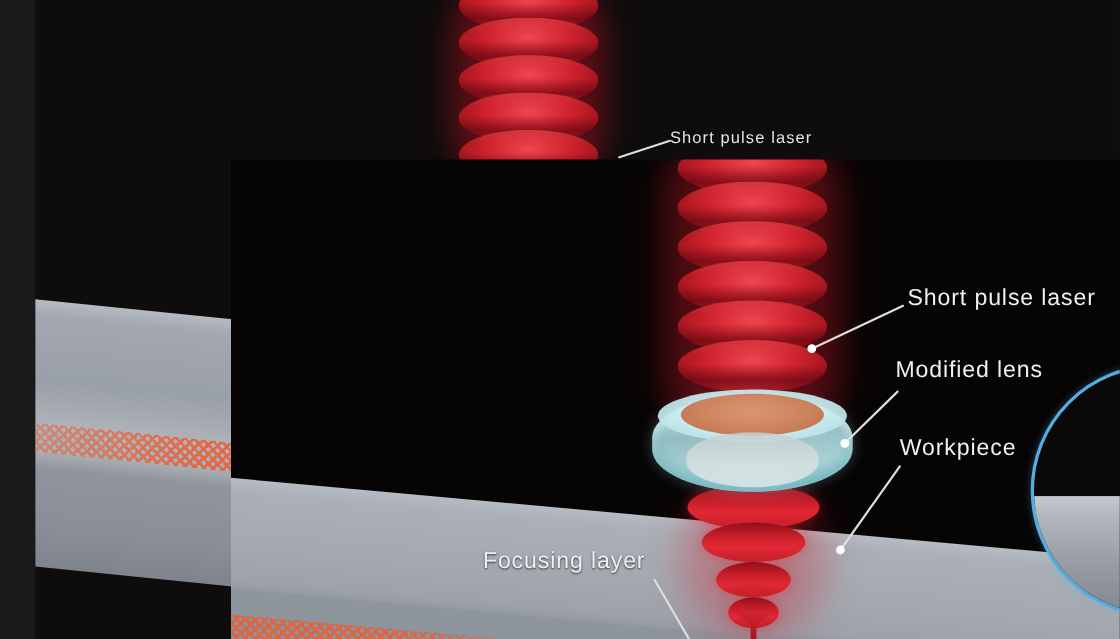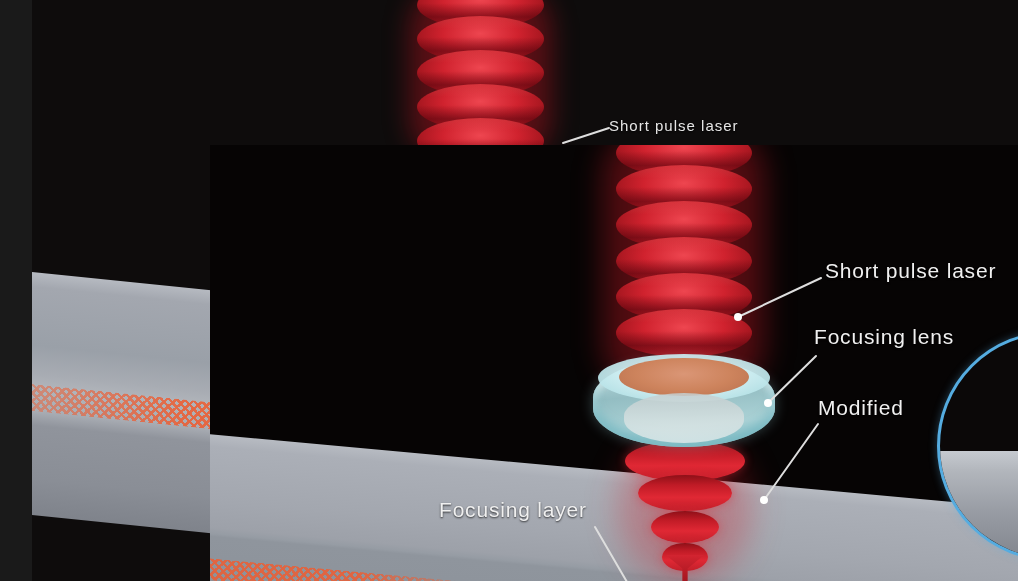--- a/index.html
+++ b/index.html
@@ -151,17 +151,17 @@
       <line class="lead" x1="611" y1="133" x2="528" y2="172"></line>
       <circle cx="528" cy="172" r="4" fill="#ffffff"></circle>
       <line class="lead" x1="606" y1="211" x2="558" y2="258"></line>
       <circle cx="558" cy="258" r="4" fill="#ffffff"></circle>
       <line class="lead" x1="608" y1="279" x2="554" y2="355"></line>
       <circle cx="554" cy="355" r="4" fill="#ffffff"></circle>
       <line class="lead" x1="385" y1="382" x2="417" y2="437"></line>
     </svg>
 
     <div class="lbl" style="left:615px;top:114px;">Short pulse laser</div>
-    <div class="lbl" style="left:604px;top:180px;">Focusing lens</div>
-    <div class="lbl" style="left:608px;top:251px;">Modified</div>
+    <div class="lbl" style="left:604px;top:180px;">Modified lens</div>
+    <div class="lbl" style="left:608px;top:251px;">Workpiece</div>
     <div class="lbl" style="left:229px;top:353px;">Focusing layer</div>
   </div>
 </div>
 
 </body></html>

